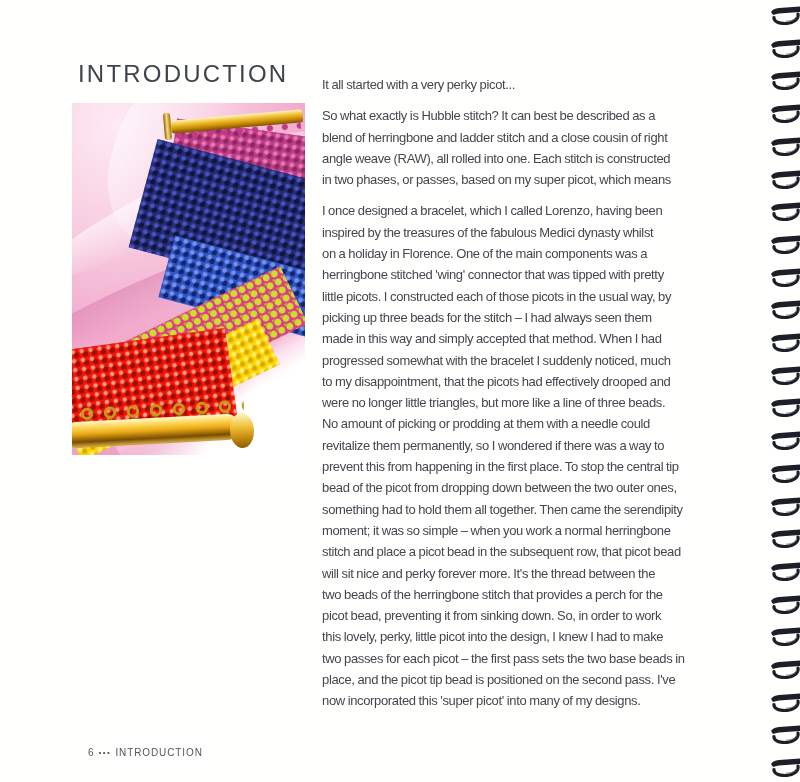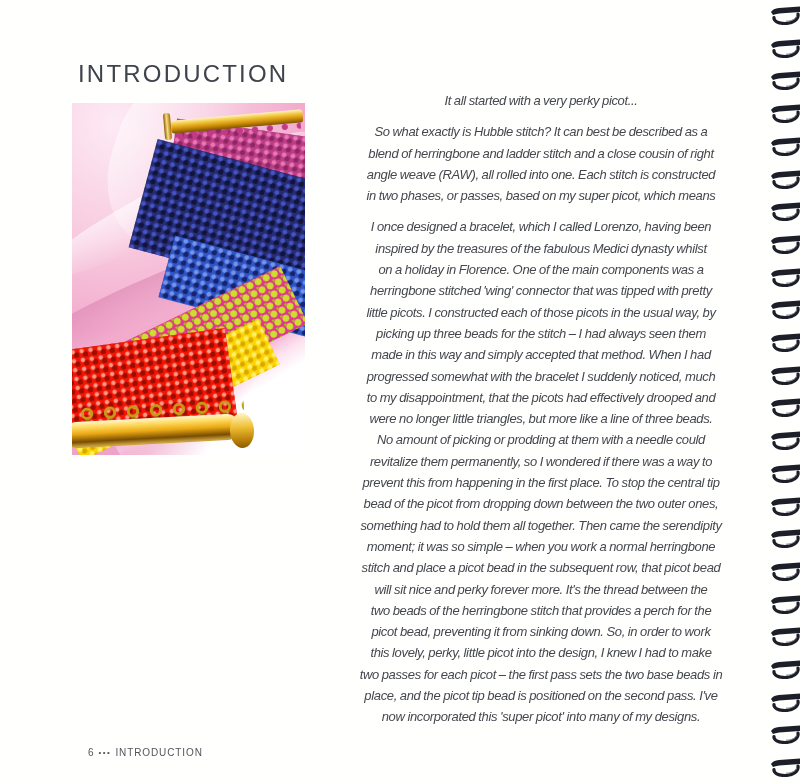--- a/index.html
+++ b/index.html
@@ -1,17 +1,17 @@
 <!DOCTYPE html>
 <html><head>
 <meta charset="utf-8">
 <style>
   html,body{margin:0;padding:0;background:#ffffff;}
   .page{position:relative;width:800px;height:782px;background:#fffffe;overflow:hidden;
-        font-family:"Liberation Sans",sans-serif;color:#41454d;text-align:center;}
+        font-family:"Liberation Sans",sans-serif;color:#41454d;}
 
   
   .title{position:absolute;left:78px;top:60px;font-size:24px;font-weight:300;
          letter-spacing:2.2px;color:#3f434c;}
 
   
   .photo{position:absolute;left:72px;top:103px;width:233px;height:352px;overflow:hidden;background:#f6c5dc;}
   .photo *{position:absolute;}
   .fabric{inset:0;background:radial-gradient(130% 95% at 18% 6%, #fdeaf4 0%, #f8cce0 34%, #f2abcd 62%, #eda2c7 100%);}
   .fold-a{left:-50px;top:78px;width:310px;height:48px;transform:rotate(-27deg);border-radius:50%;
@@ -54,23 +54,23 @@
   .findings{left:4px;top:296px;width:168px;height:24px;transform:rotate(-3deg);z-index:12;
           background-image:radial-gradient(circle 7px at 11px 11px, rgba(0,0,0,0) 3.2px, #c79a17 3.6px 5.8px, rgba(0,0,0,0) 6.4px),
                            radial-gradient(circle 4px at 11px 19px, #9a6d06 0 2px, rgba(0,0,0,0) 3px);
           background-size:23px 24px;}
   .tube{left:-8px;top:315px;width:176px;height:26px;transform:rotate(-3deg);border-radius:13px;z-index:13;
           background:linear-gradient(180deg,#fff8d0 0%,#ffd95e 22%,#eaa915 48%,#7a4d02 78%,#c9a23e 96%);}
   .tube-cap{left:158px;top:310px;width:24px;height:35px;transform:rotate(-3deg);border-radius:50%;z-index:14;
           background:linear-gradient(180deg,#fdf0b4 5%,#f0bf35 40%,#b57c06 80%,#8a5c04 100%);}
 
   
-  .text-col{position:absolute;left:322px;top:90px;width:438px;
+  .text-col{position:absolute;left:322px;top:74px;width:438px;
             font-size:13px;line-height:21.3px;letter-spacing:-0.35px;word-spacing:-0.4px;
-            font-weight:300;color:#44474e;font-style:italic;}
+            font-weight:300;color:#44474e;}
   .para{white-space:pre-line;margin:0 0 10px 0;}
 
   
   .footer{position:absolute;left:88px;top:747px;font-size:10px;letter-spacing:0.9px;color:#51555c;}
   .footer .dots{font-size:8px;letter-spacing:1.5px;vertical-align:1px;margin:0 4px;}
 
   
   .spine{position:absolute;right:0;top:0;width:34px;height:782px;z-index:20;}
   .coil{position:absolute;left:3px;width:31px;height:20px;}
   .coil svg{display:block;width:31px;height:20px;}

